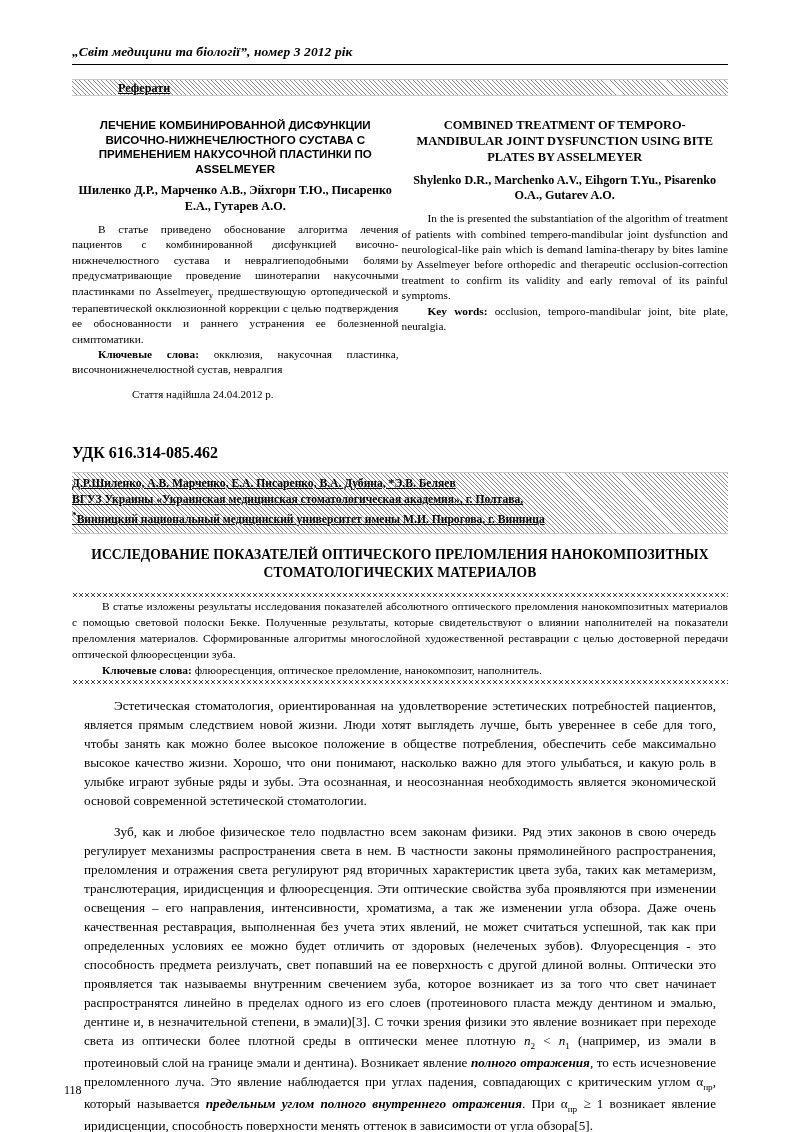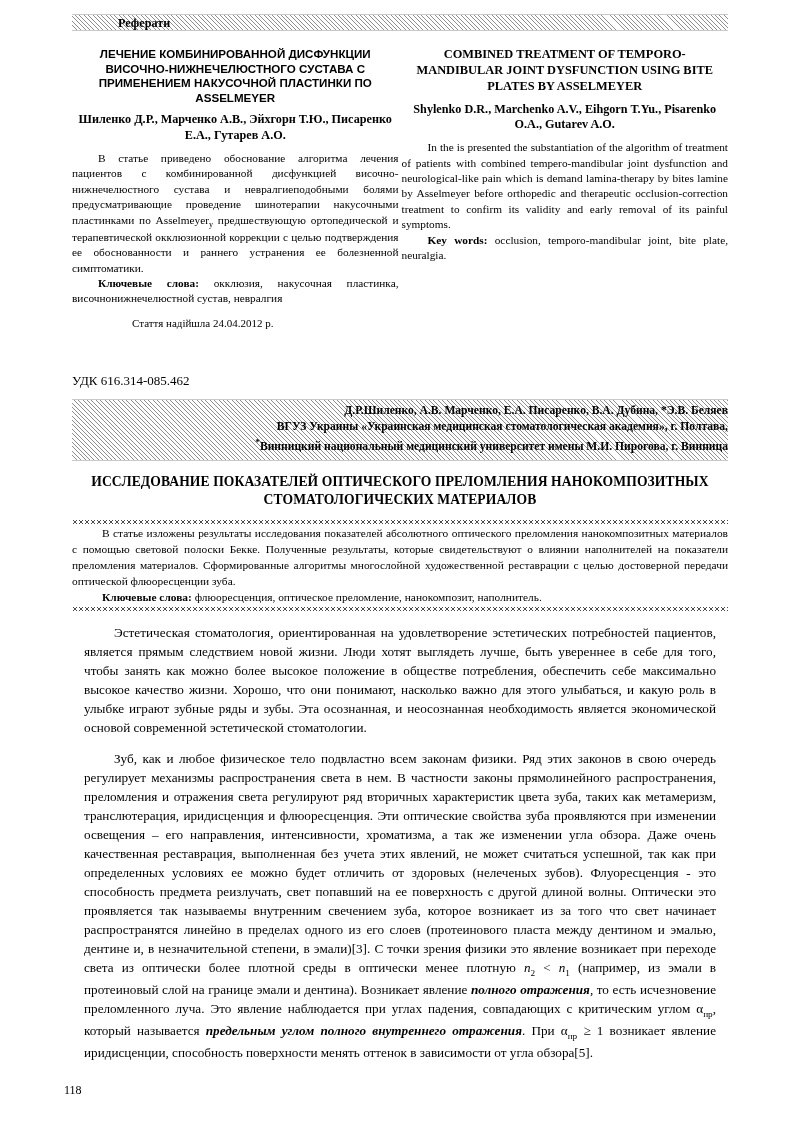--- a/index.html
+++ b/index.html
@@ -46,37 +46,38 @@
 
   
   .hatch {
     background-color: #ffffff;
     background-image: repeating-linear-gradient(
         45deg,
         #8e8e8e 0px, #8e8e8e 0.7px,
         rgba(255,255,255,0) 0.7px, rgba(255,255,255,0) 3.1px);
     border-top: 0.6px solid #c9c9c9;
     border-bottom: 0.6px solid #c9c9c9;
+    text-decoration: underline;
   }
   .bar-referaty {
     margin-top: 14px;
     height: 17px;
     line-height: 17px;
     font-size: 12.2px;
     font-weight: bold;
     padding-left: 46px;
     box-sizing: border-box;
   }
   .bar-referaty span { background: transparent; }
 
   
   .abs-wrap {
     display: flex;
     gap: 3px;
-    margin-top: 16px;
+    margin-top: 22px;
   }
   .abs-col { width: 50%; }
   .abs-title-sans {
     font-family: "Liberation Sans", "DejaVu Sans", sans-serif;
     font-weight: bold;
     font-size: 11.6px;
     line-height: 1.26;
     text-align: center;
   }
   .abs-title-serif {
@@ -112,29 +113,29 @@
   .submitted {
     text-align: left;
     font-size: 11px;
     margin-top: 10px;
     padding-left: 60px;
   }
 
   
   .udc {
     margin-top: 44px;
-    font-size: 13px;
-    font-weight: normal;
+    font-size: 16px;
+    font-weight: bold;
   }
 
   
   .bar-authors {
     margin-top: 10px;
     padding: 3px 0 4px 0;
-    text-align: right;
+    text-align: left;
     font-size: 11.6px;
     font-weight: bold;
     line-height: 1.45;
   }
   .bar-authors .ln { display: block; }
   .star { vertical-align: super; font-size: .8em; }
 
   
   .art-title {
     margin-top: 12px;
@@ -193,20 +194,21 @@
     left: 64px;
     bottom: 34px;
     font-size: 12px;
   }
 </style>
 </head>
 <body>
 
 <div class="page">
 
+  <div class="runhead">„Світ медицини та біології”, номер 3 2012 рік</div>
 
 
   <div class="hatch bar-referaty">
     <span>Реферати</span>
   </div>
 
   <div class="abs-wrap">
 
     <div class="abs-col">
       <div class="abs-title-sans">ЛЕЧЕНИЕ КОМБИНИРОВАННОЙ ДИСФУНКЦИИ ВИСОЧНО-НИЖНЕЧЕЛЮСТНОГО СУСТАВА  С ПРИМЕНЕНИЕМ НАКУСОЧНОЙ ПЛАСТИНКИ ПО ASSELMEYER</div>

